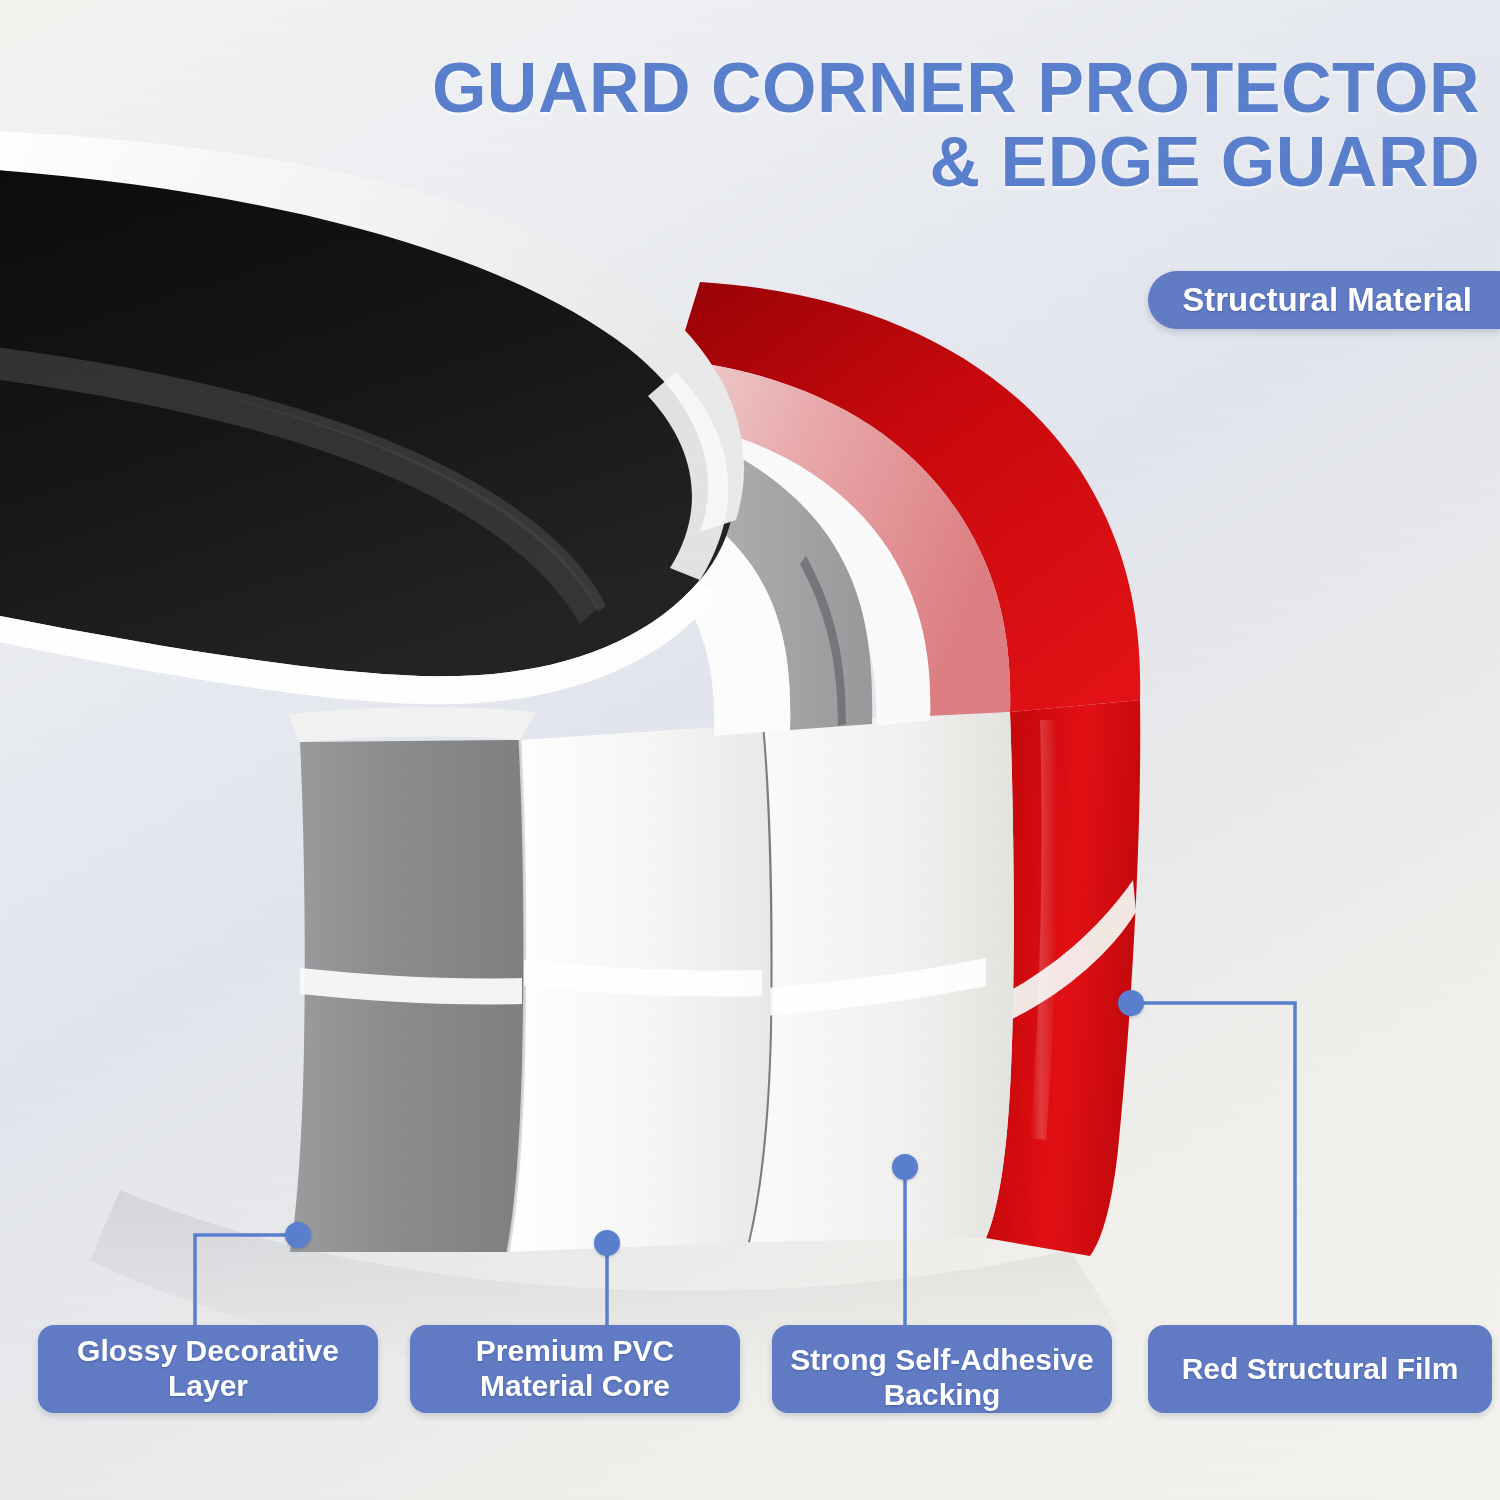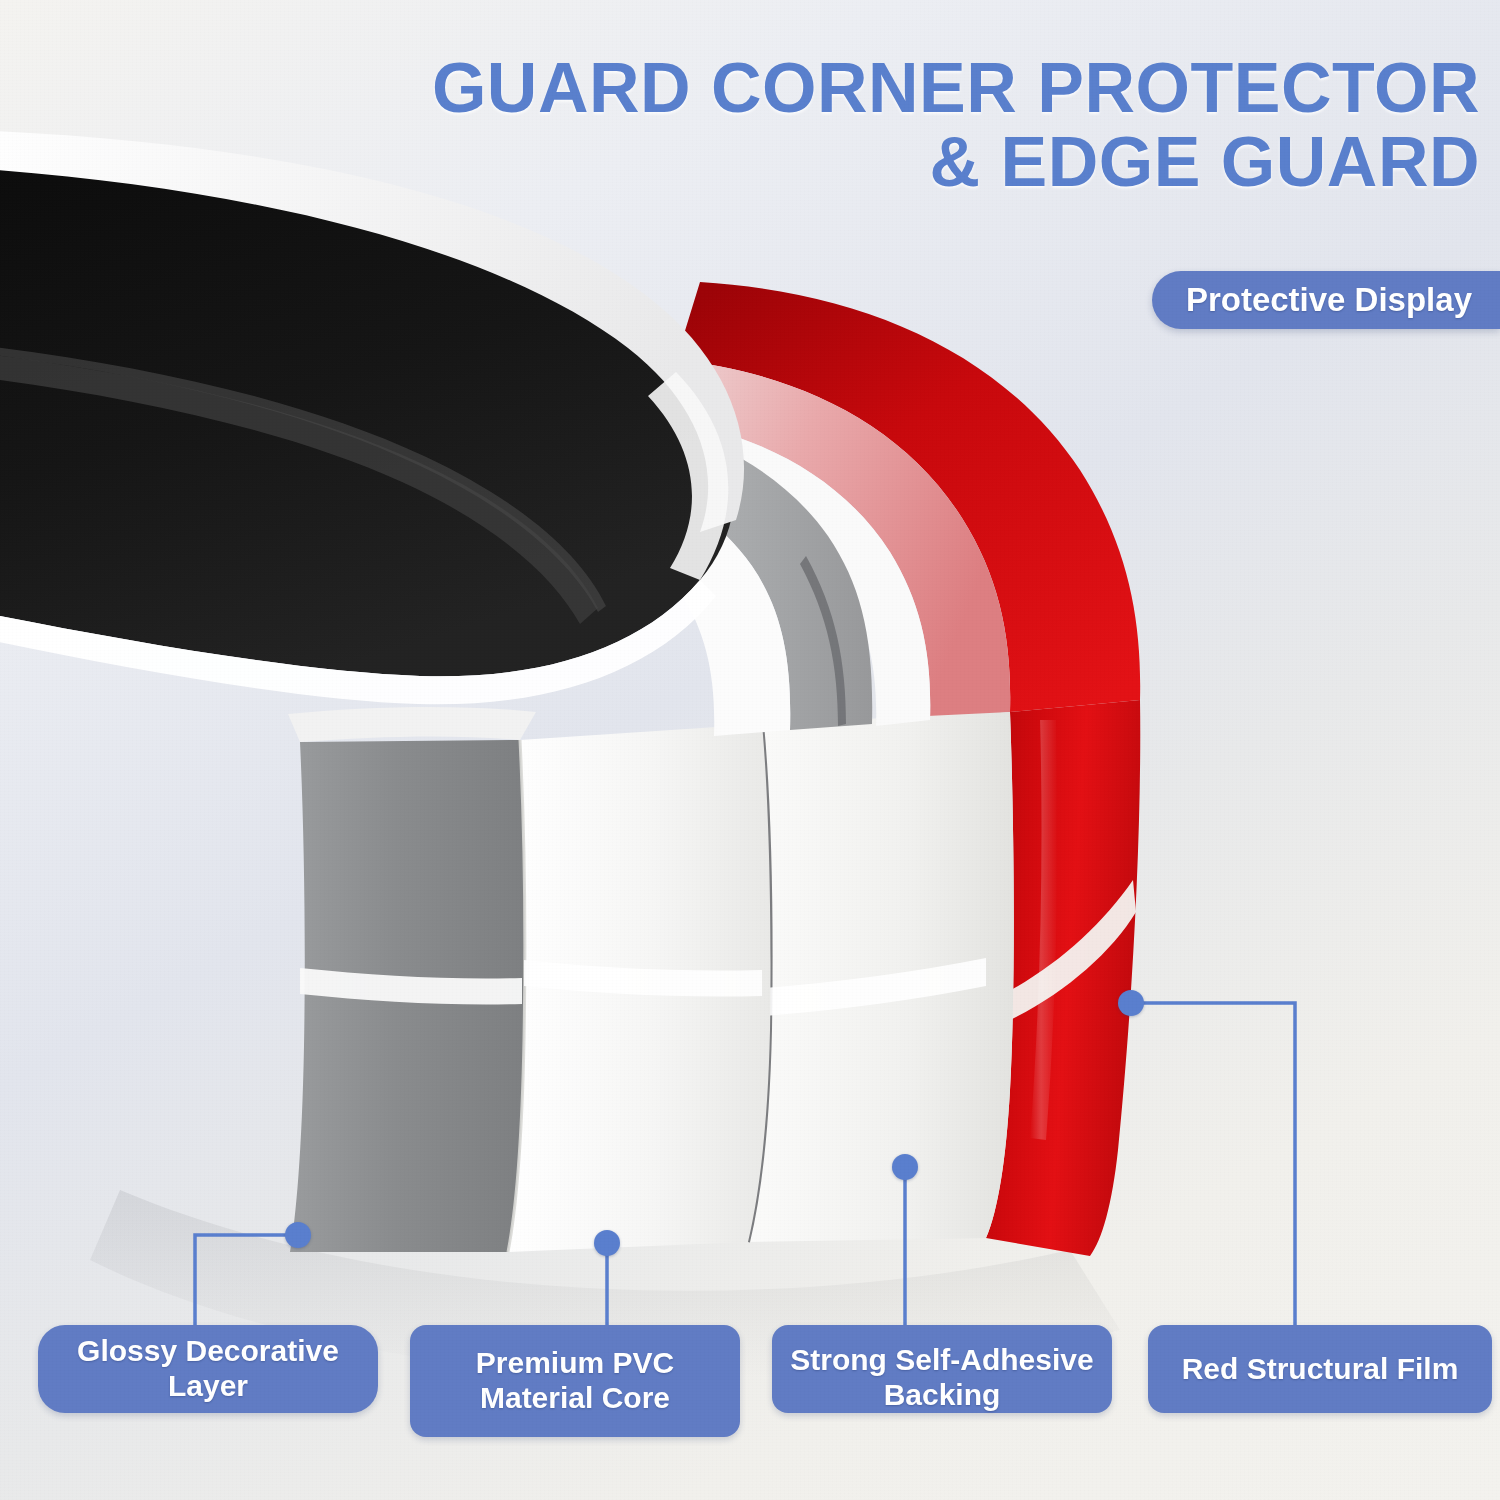--- a/index.html
+++ b/index.html
@@ -172,46 +172,46 @@
 
     <path d="M806,556 C836,610 846,662 846,724 L838,726 C838,666 828,616 800,564 Z" fill="#6e7073" opacity=".85"></path>
   </svg>
 
   <div class="title-wrap">
     <div class="title-line">GUARD CORNER PROTECTOR</div>
     <div class="title-line">&amp; EDGE GUARD</div>
   </div>
 
   <div class="pill-right">
-    <span>Protective Display</span>
+    <span>Structural Material</span>
   </div>
 
   <div id="callouts">
 
     <svg width="1500" height="1500" style="position:absolute;left:0;top:0;">
 
       <polyline points="298,1235 195,1235 195,1328" fill="none" stroke="#5a7fce" stroke-width="3.5"></polyline>
 
       <polyline points="607,1243 607,1328" fill="none" stroke="#5a7fce" stroke-width="3.5"></polyline>
 
       <polyline points="905,1167 905,1328" fill="none" stroke="#5a7fce" stroke-width="3.5"></polyline>
 
       <polyline points="1131,1003 1295,1003 1295,1328" fill="none" stroke="#5a7fce" stroke-width="3.5"></polyline>
     </svg>
 
     <div class="dot" style="left:285px;top:1222px;"></div>
     <div class="dot" style="left:594px;top:1230px;"></div>
     <div class="dot" style="left:892px;top:1154px;"></div>
     <div class="dot" style="left:1118px;top:990px;"></div>
 
-    <div class="badge" style="left:38px;top:1325px;width:340px;height:88px;border-radius:27px;">
+    <div class="badge" style="left:38px;top:1325px;width:340px;height:88px;">
       <span>Glossy Decorative<br>Layer</span>
     </div>
 
-    <div class="badge" style="left:410px;top:1325px;width:330px;height:112px;align-items:center;">
+    <div class="badge" style="left:410px;top:1325px;width:330px;height:88px;align-items:center;">
       <span>Premium PVC<br>Material Core</span>
     </div>
 
     <div class="badge" style="left:772px;top:1325px;width:340px;height:88px;align-items:flex-end;">
       <span>Strong Self-Adhesive<br>Backing</span>
     </div>
 
     <div class="badge" style="left:1148px;top:1325px;width:344px;height:88px;">
       <span>Red Structural Film</span>
     </div>

